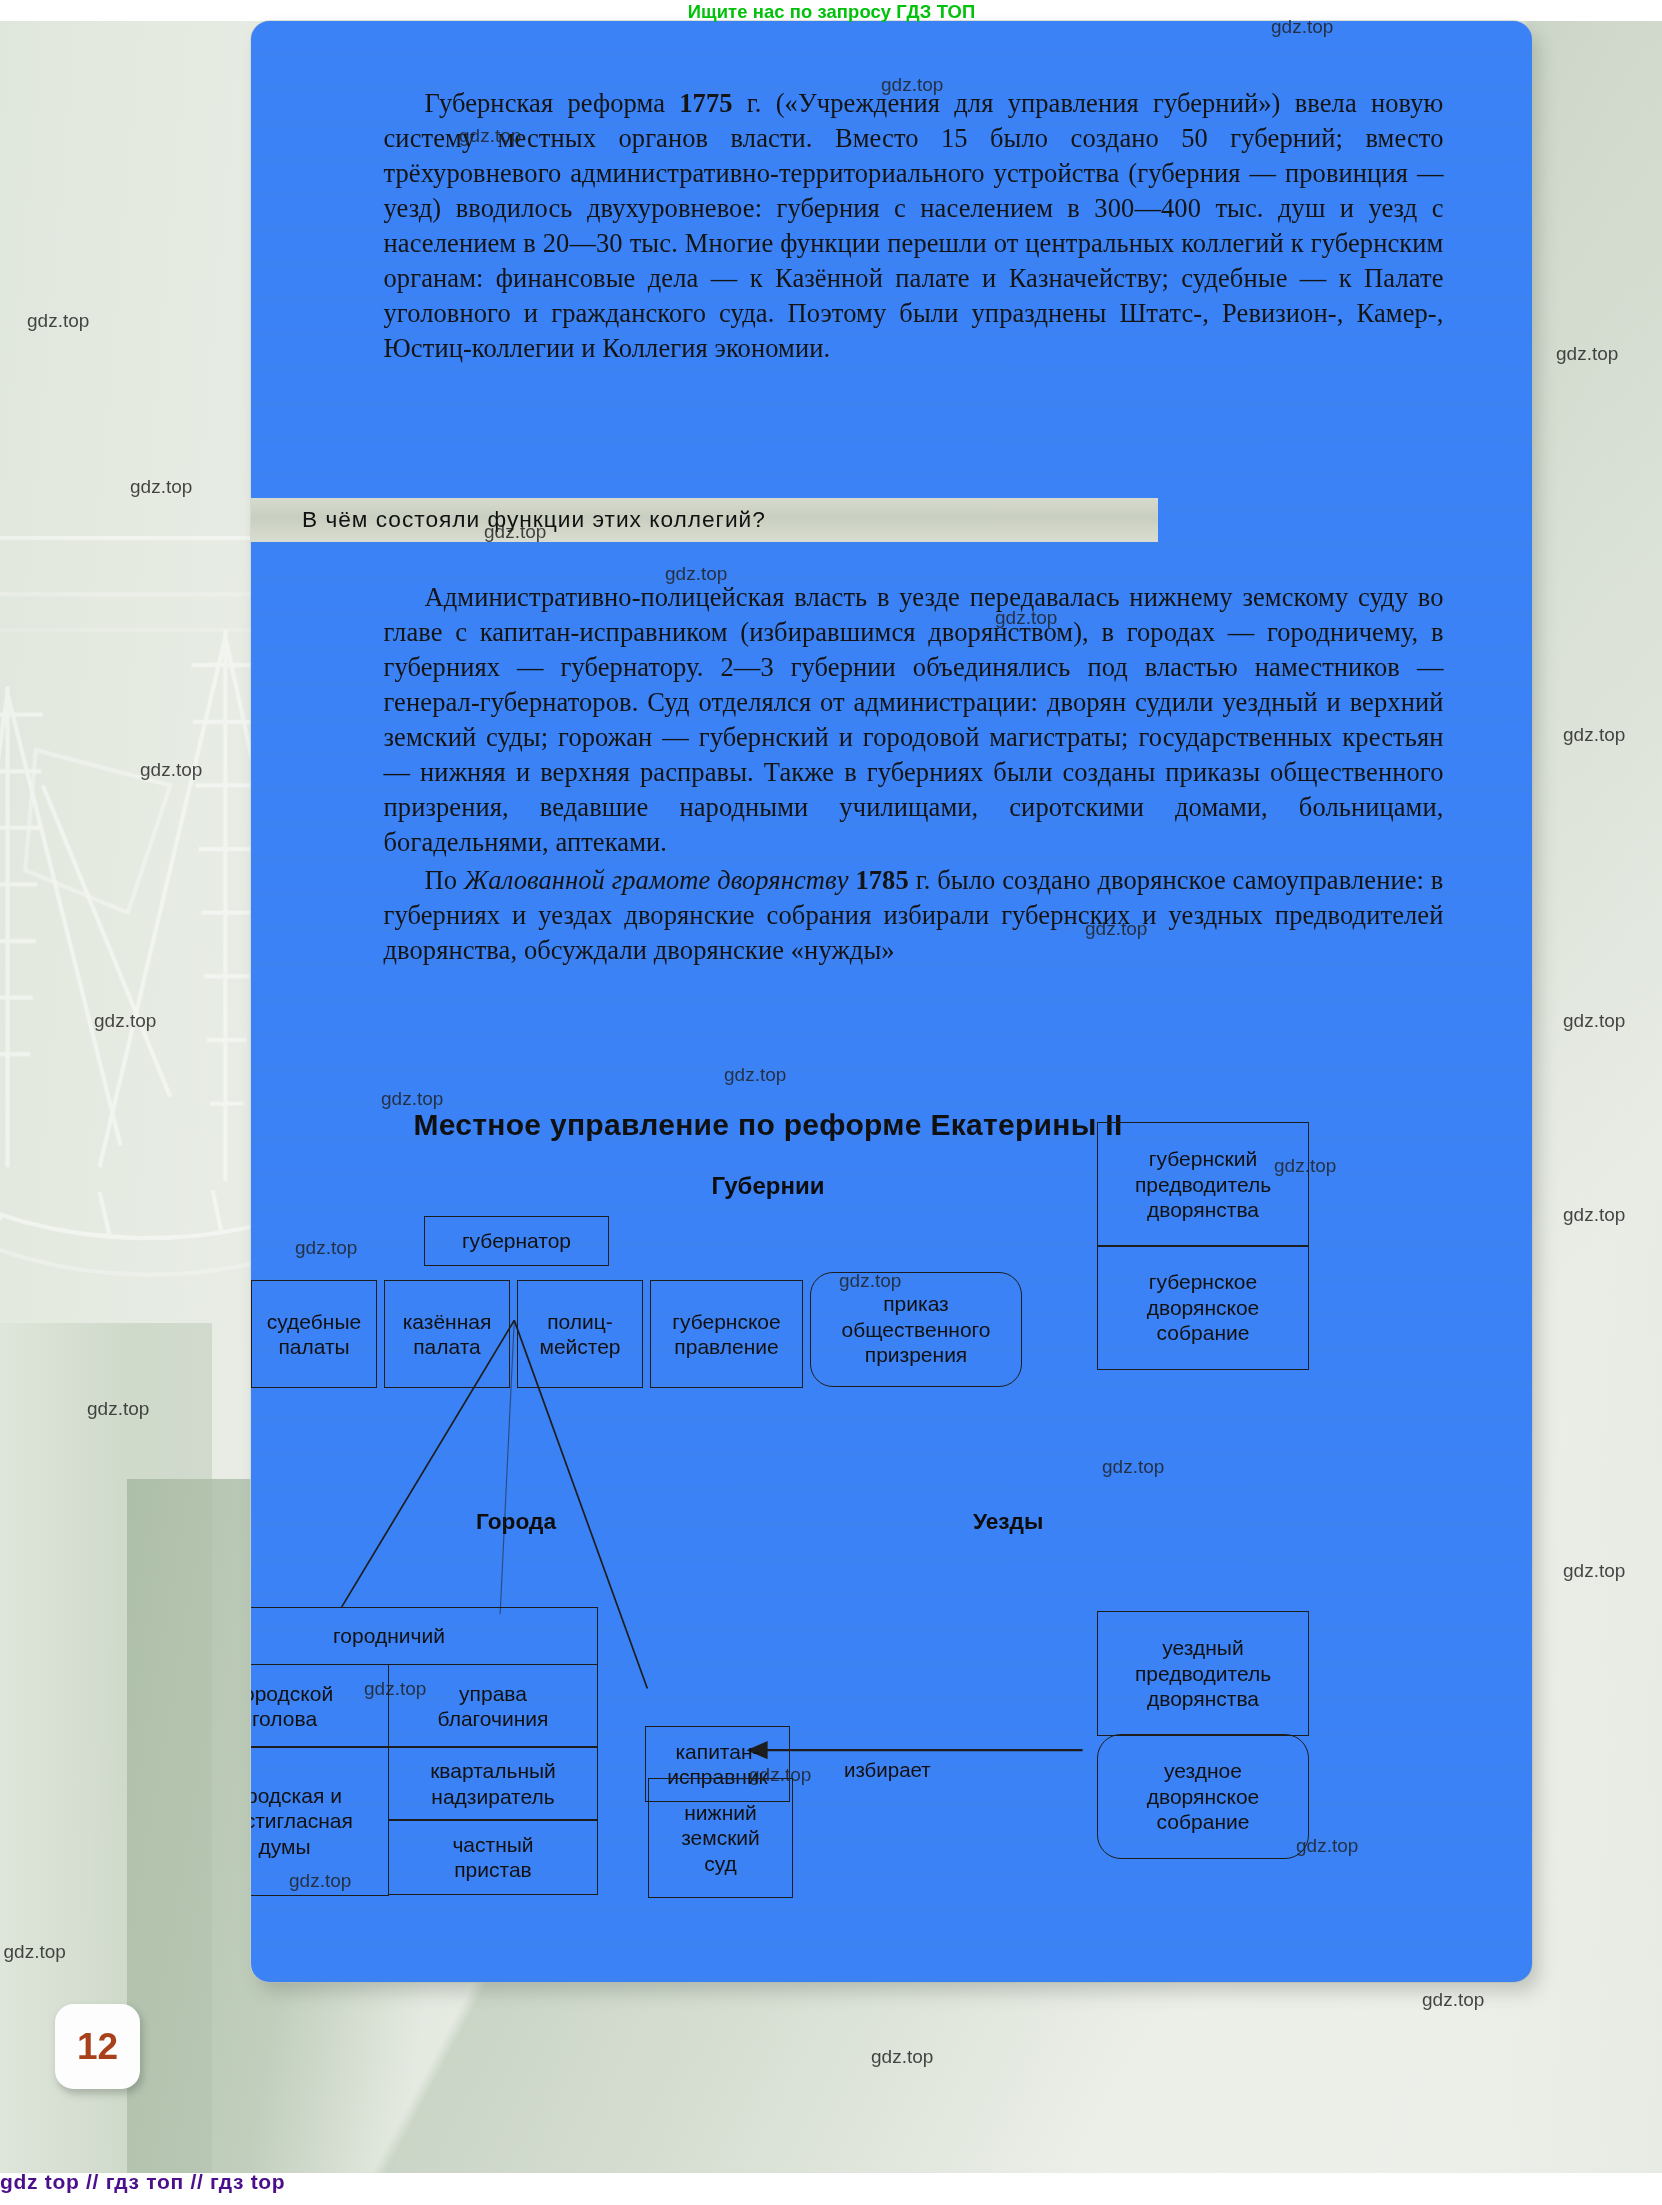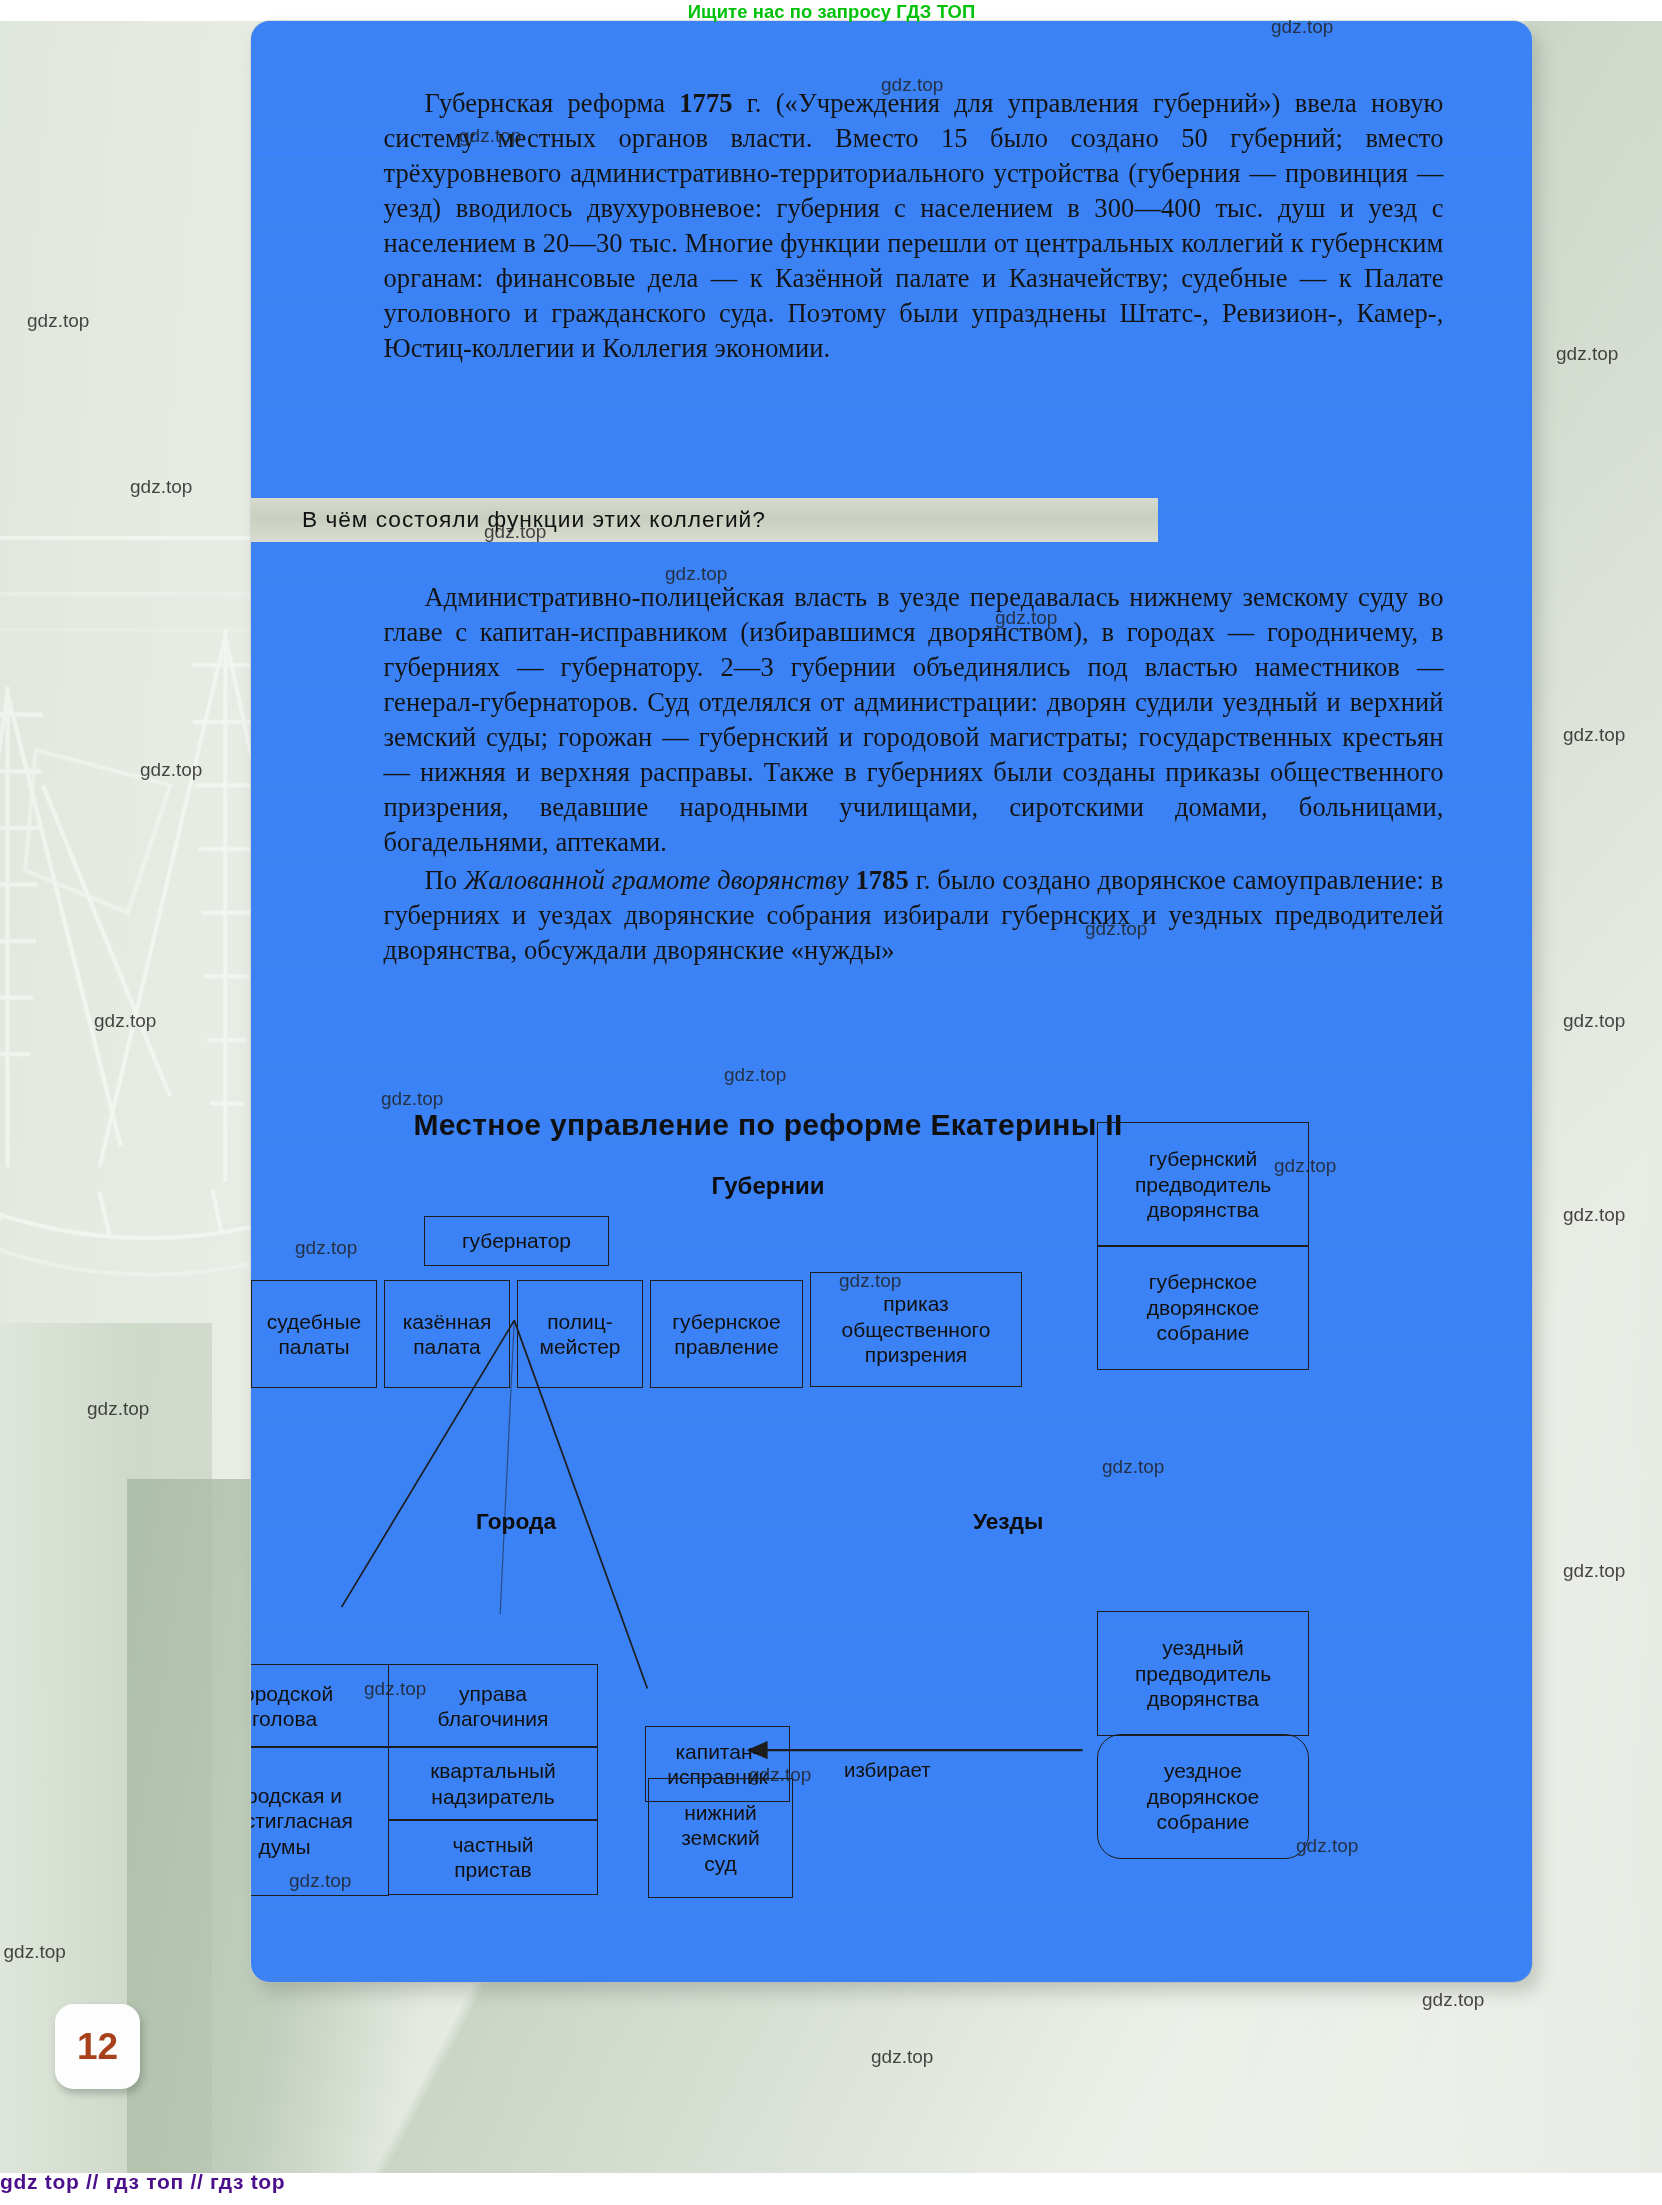--- a/index.html
+++ b/index.html
@@ -266,37 +266,40 @@
 палата</span>
       </div>
       <div class="box" style="left:266px; top:172px; width:126px; height:108px; white-space:pre-line;">
         <span>полиц-
 мейстер</span>
       </div>
       <div class="box" style="left:399px; top:172px; width:153px; height:108px; white-space:pre-line;">
         <span>губернское
 правление</span>
       </div>
-      <div class="box" style="left:559px; top:164px; width:212px; height:115px; white-space:pre-line;">
+      <div class="box" style="left:559px; top:164px; width:212px; height:115px; white-space:pre-line;border-radius:23px;">
         <span>приказ
 общественного
 призрения</span>
       </div>
 
       <div class="box" style="left:846px; top:14px; width:212px; height:125px; white-space:pre-line;">
         <span>губернский
 предводитель
 дворянства</span>
       </div>
       <div class="box" style="left:846px; top:137px; width:212px; height:125px; white-space:pre-line;">
         <span>губернское
 дворянское
 собрание</span>
       </div>
 
+      <div class="box" style="left:-71px; top:499px; width:418px; height:58px;">
+        <span>городничий</span>
+      </div>
       <div class="box" style="left:-71px; top:556px; width:209px; height:84px; white-space:pre-line;">
         <span>городской
 голова</span>
       </div>
       <div class="box" style="left:137px; top:556px; width:210px; height:84px; white-space:pre-line;">
         <span>управа
 благочиния</span>
       </div>
       <div class="box" style="left:-71px; top:638px; width:209px; height:150px; white-space:pre-line;">
         <span>городская  и

